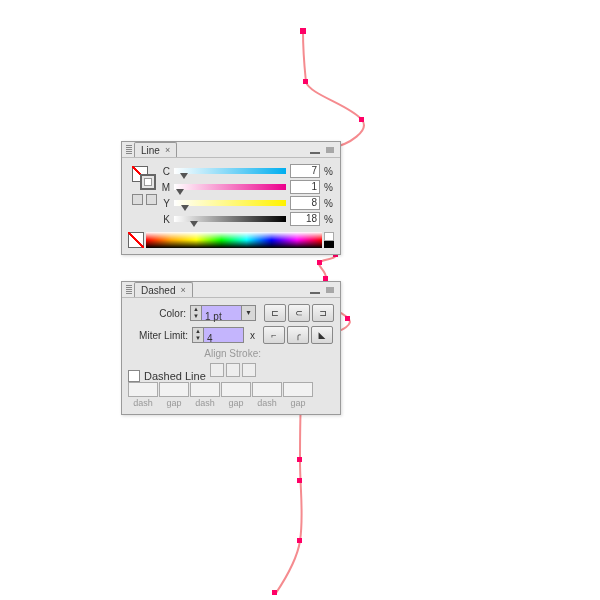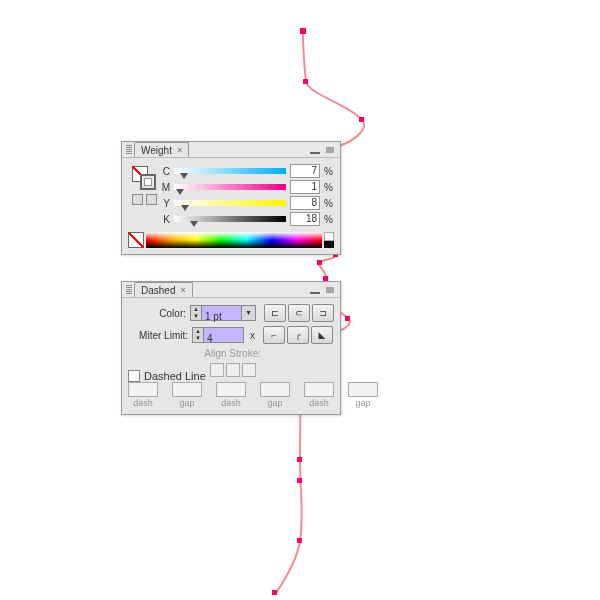--- a/index.html
+++ b/index.html
@@ -75,21 +75,21 @@
   .stepper .dd{ width:14px; border:1px solid #888; border-left:none; background:#d8d8d8; font-size:8px; text-align:center; line-height:14px;}
   .btn-ico { width:22px; height:18px; border:1px solid #888; background:linear-gradient(#f4f4f4,#d8d8d8); border-radius:2px; display:inline-flex; align-items:center; justify-content:center; font-size:9px;}
   .btn-row { display:flex; gap:2px; margin-left:4px;}
   .disabled { color:#999;flex-direction:column; }
   .align-boxes { display:flex; gap:2px; margin-left:4px;}
   .align-boxes div{ width:14px; height:14px; border:1px solid #aaa; background:#eee;}
 
   .dashed-row { display:flex; align-items:center; gap:4px; margin:0 0;}
   .dashed-row .cb{ width:12px; height:12px; border:1px solid #888; background:#fff;}
 
-  .dash-inputs { display:flex; gap:14px;}
+  .dash-inputs { display:flex; gap:1px;}
   .dash-inputs .dcol { display:flex; flex-direction:column; align-items:center; gap:1px;}
   .dash-inputs .dcol .dinp{ width:30px; height:15px; border:1px solid #aaa; background:#f2f2f2;}
   .dash-inputs .dcol .dlab{ font-size:9px; color:#999;}
 
   
   #artwork { position:absolute; left:0; top:0; width:600px; height:600px; pointer-events:none;}
   .anchor { fill:#f06; }
 </style>
 </head>
 <body>
@@ -125,21 +125,21 @@
   <rect class="anchor" x="297" y="457" width="5" height="5"></rect>
   <rect class="anchor" x="297" y="478" width="5" height="5"></rect>
   <rect class="anchor" x="297" y="538" width="5" height="5"></rect>
   <rect class="anchor" x="272" y="590" width="5" height="5"></rect>
 </svg>
 
 <div id="color-panel" class="panel">
   <div class="panel-header">
     <span class="grip"></span>
     <span class="tab">
-      <span>Weight</span>
+      <span>Line</span>
       <span class="tab-x">×</span>
     </span>
     <span class="spacer"></span>
     <span class="hdr-ico"><svg viewBox="0 0 12 10">
           <rect x="1" y="7" width="10" height="2" fill="#666"></rect>
         </svg></span>
     <span class="hdr-ico"><svg viewBox="0 0 12 10">
           <path d="M2 3h8M2 5h8M2 7h8" stroke="#666" stroke-width="1"></path>
         </svg></span>
   </div>

